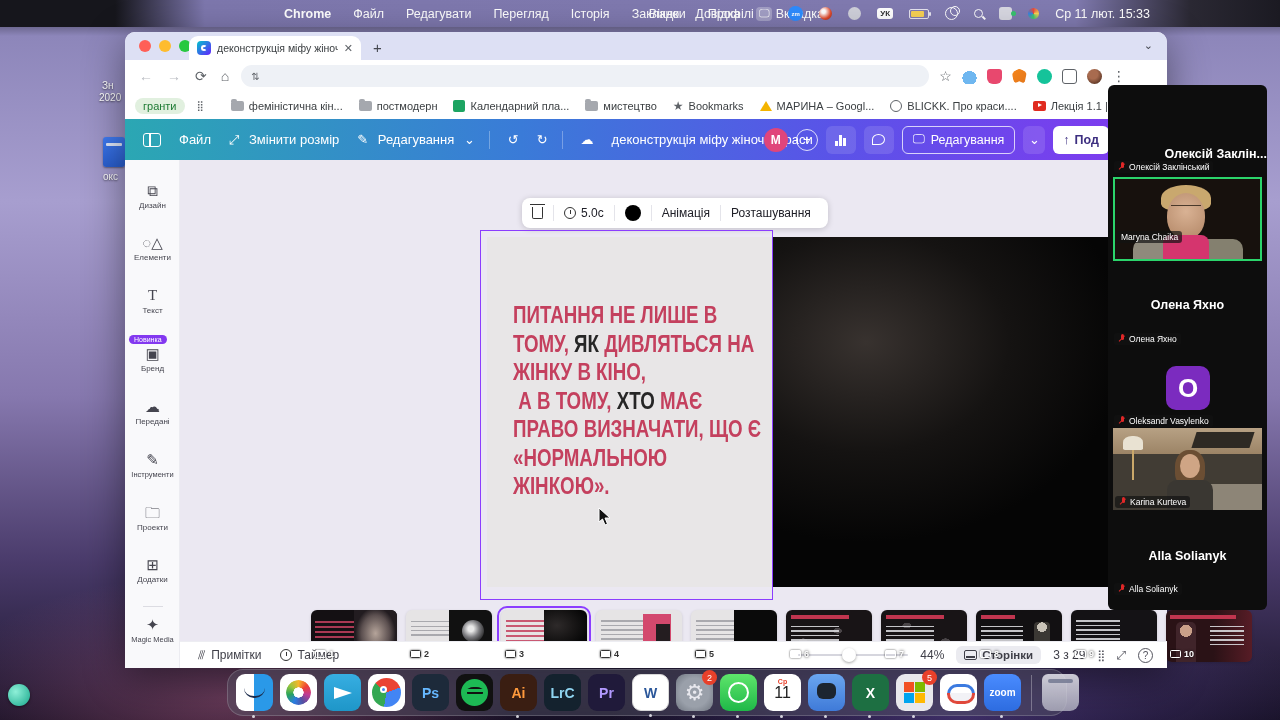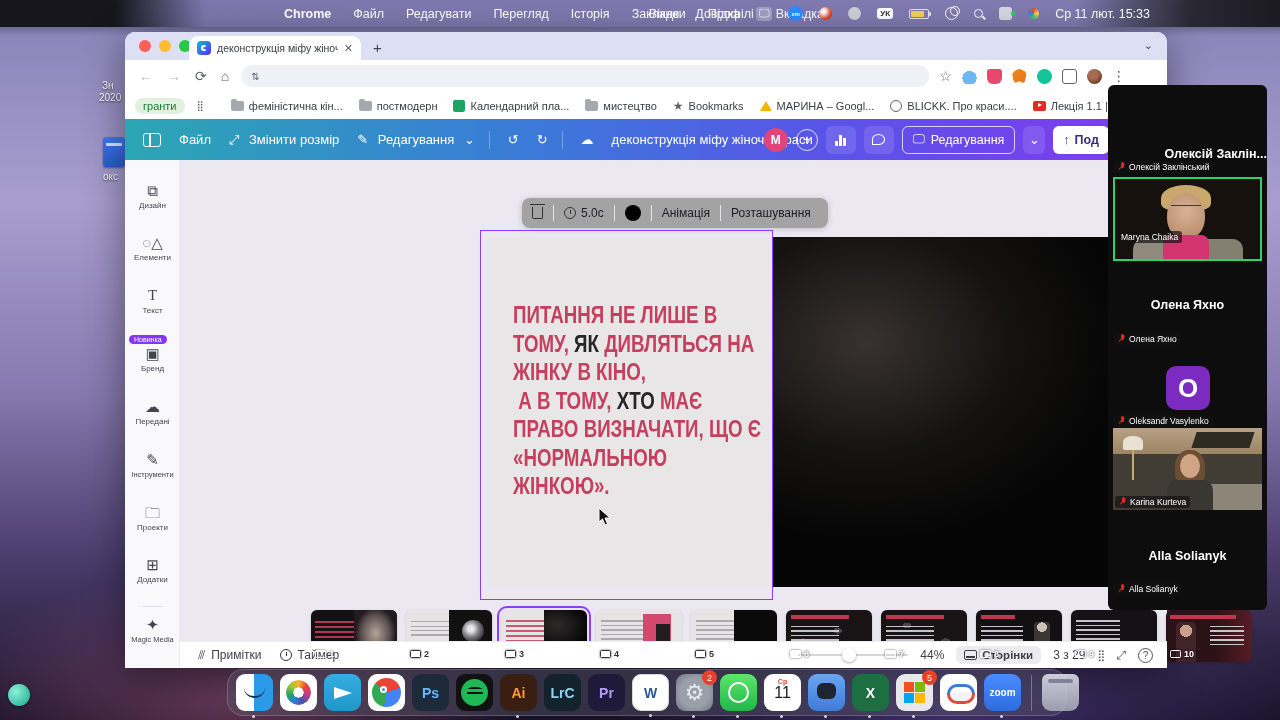--- a/index.html
+++ b/index.html
@@ -106,21 +106,21 @@
   
   .cv-side { position:absolute; left:0; top:128px; width:55px; bottom:0; background:#f9f9fb; border-right:1px solid #ececf1; color:#4c4c56; }
   .side-item { position:absolute; left:0; width:55px; text-align:center; }
   .side-ic { font-size:15px; line-height:17px; color:#45454f; }
   .side-lb { font-size:8px; color:#45454f; margin-top:2px; }
   .side-badge { position:absolute; left:4px; top:-10px; background:#8338f0; color:#fff; font-size:7px; border-radius:7px; padding:1px 5px; }
   .side-div { position:absolute; left:18px; width:20px; height:1px; background:#dcdce2; }
 
   
   .cv-canvas { position:absolute; left:55px; top:128px; right:0; bottom:0; background:#ebe8f2; }
-  .ctx-bar { position:absolute; left:342px; top:38px; width:306px; height:30px; background:#a3a3a3; border-radius:8px; box-shadow:0 1px 6px rgba(0,0,0,.18); display:flex; align-items:center; font-size:12px; color:#202028; }
+  .ctx-bar { position:absolute; left:342px; top:38px; width:306px; height:30px; background:#ffffff; border-radius:8px; box-shadow:0 1px 6px rgba(0,0,0,.18); display:flex; align-items:center; font-size:12px; color:#202028; }
   .ctx { display:flex; align-items:center; gap:5px; padding:0 10px; white-space:nowrap;}
   .ctx-sep { width:1px; height:16px; background:#e4e4ea; }
   .ctx-dot { width:16px; height:16px; border-radius:50%; background:#000; }
   .trash-ic { width:11px; height:12px; border:1.4px solid #333; border-top:none; border-radius:0 0 2px 2px; position:relative; }
   .trash-ic::before{content:"";position:absolute;left:-3px;top:-3px;width:15px;height:1.4px;background:#333;}
   .clock-ic { width:12px; height:12px; border:1.4px solid #333; border-radius:50%; position:relative;}
   .clock-ic::after{content:"";position:absolute;left:5px;top:2px;width:1.4px;height:4px;background:#333;}
 
   .sel-border { position:absolute; left:300px; top:70px; width:293px; height:370px; border:1.6px solid #8b3dff; z-index:5; pointer-events:none;}
   .slide-left { position:absolute; left:307px; top:77px; width:285px; height:350px; background:#e8e6e7; }

